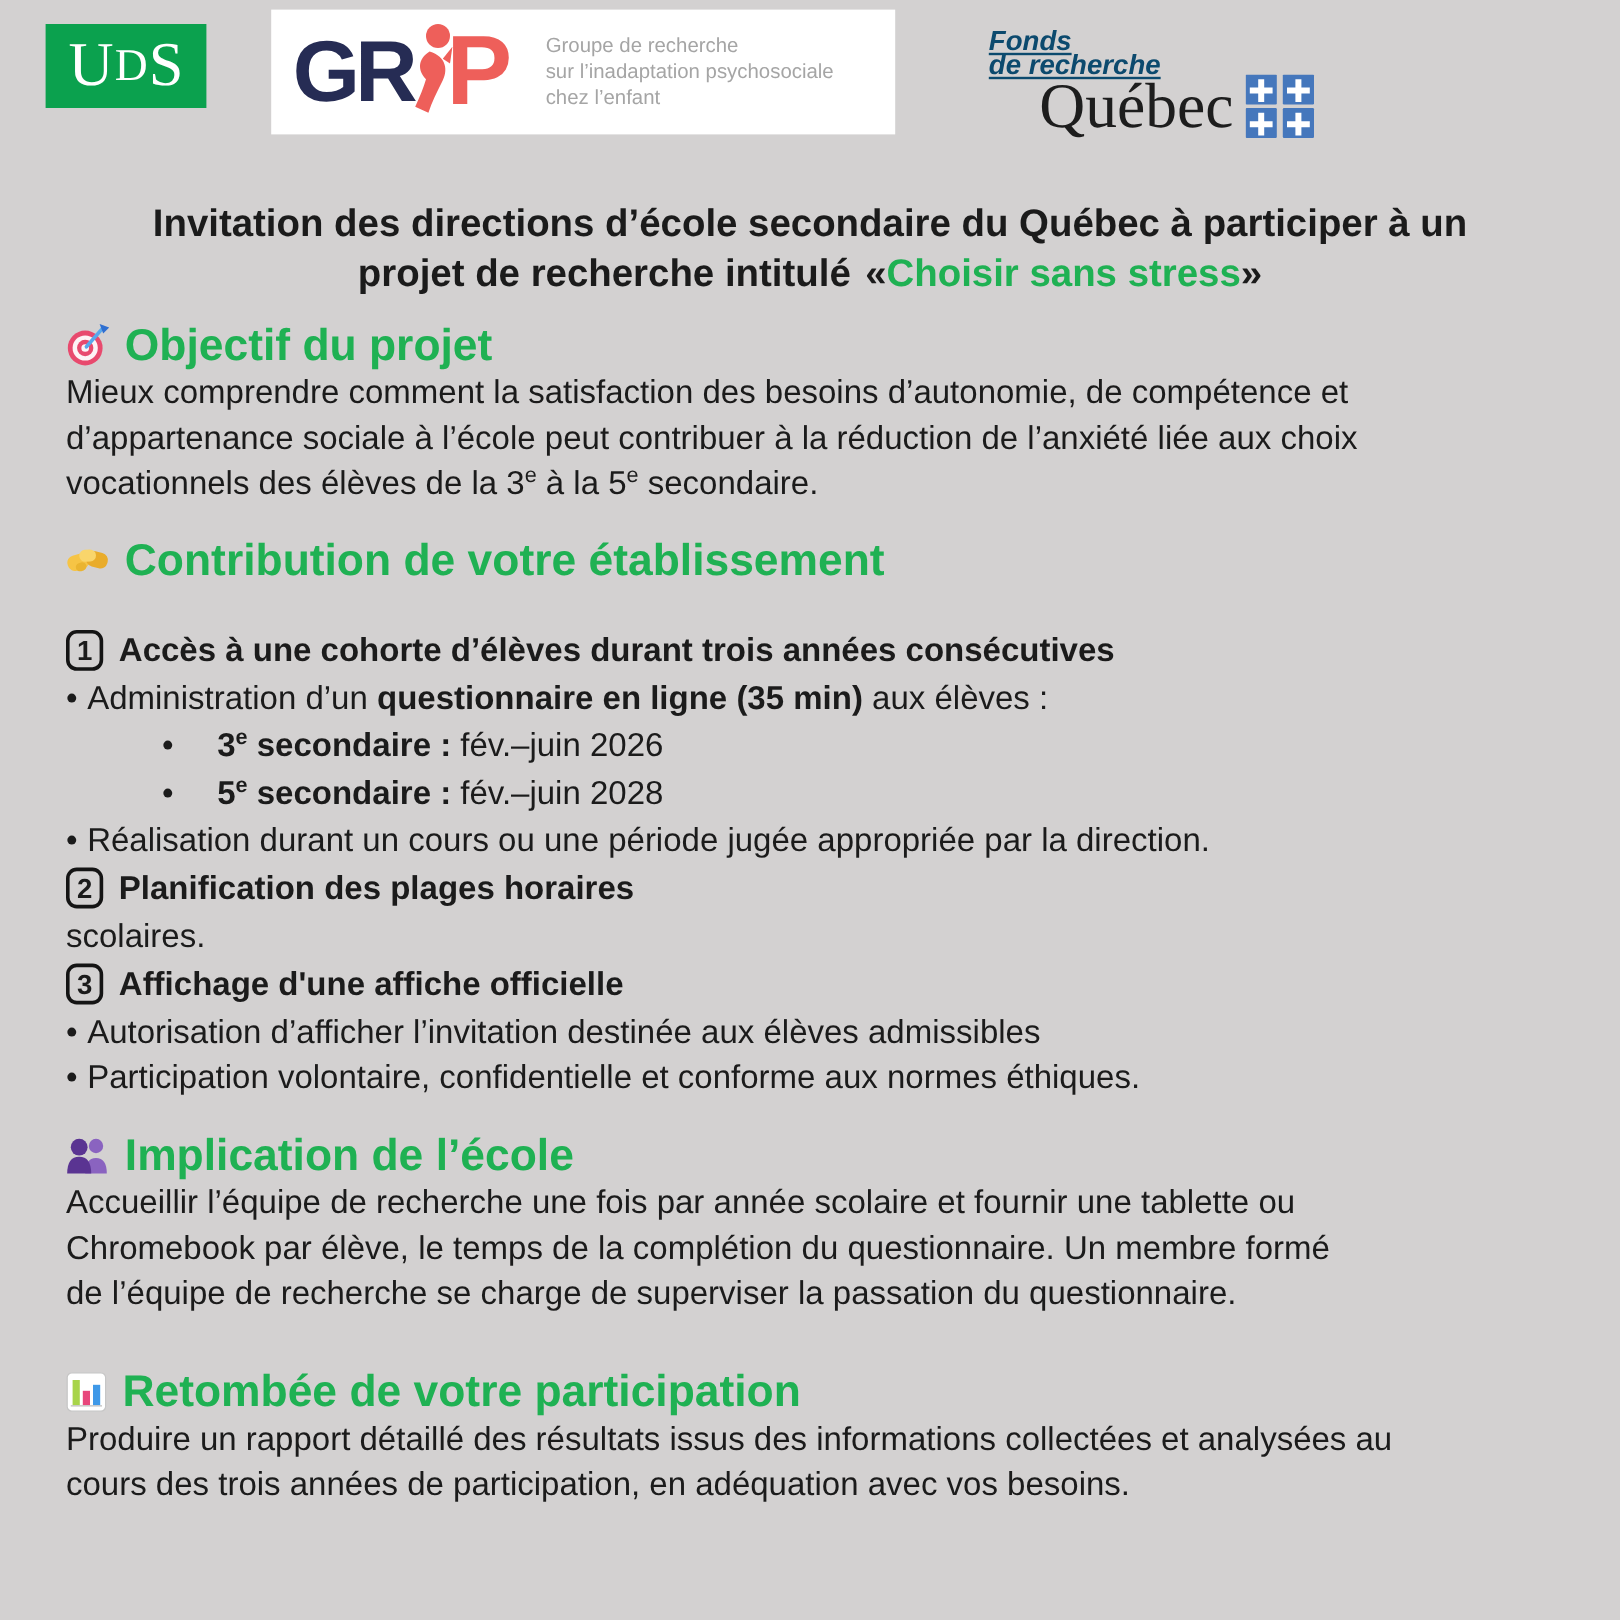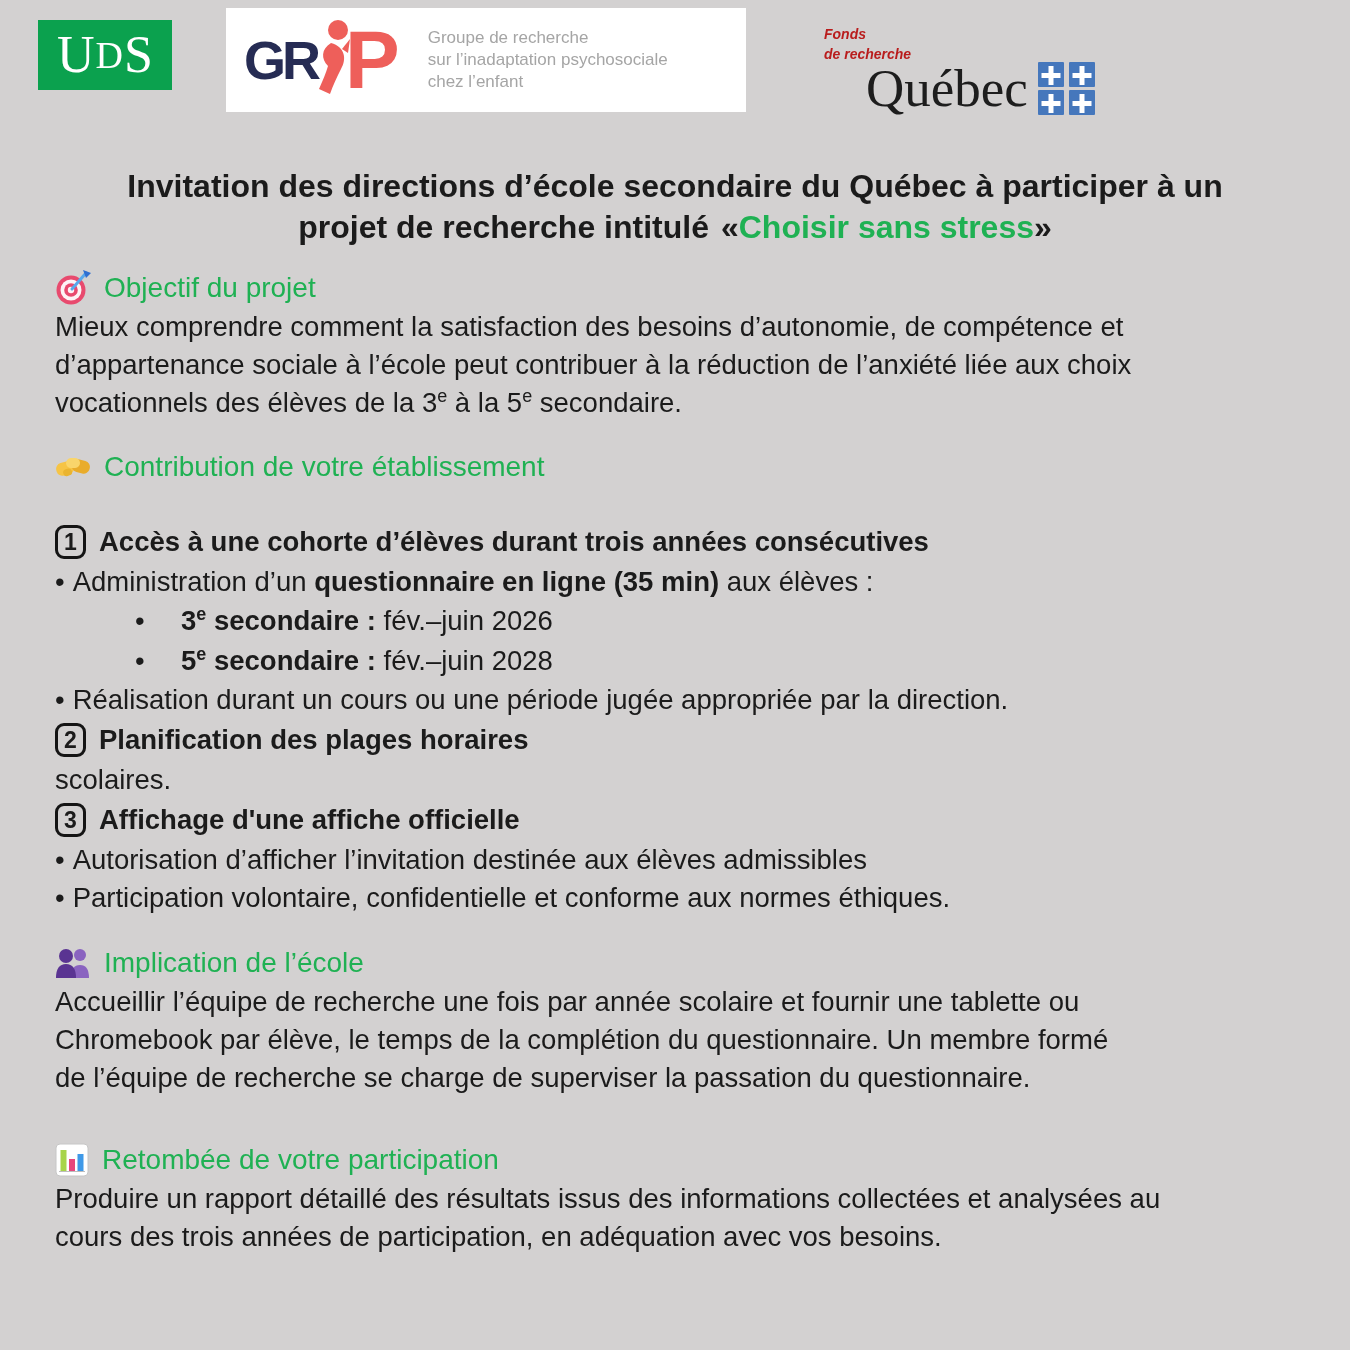--- a/index.html
+++ b/index.html
@@ -23,40 +23,40 @@
   .uds-box .mid { font-size: 38px; line-height: 1; padding: 0 1px; }
   .uds-name {
     font-family: "Liberation Serif", serif; font-size: 28px; line-height: 31px;
     color: #262626; margin: 8px 0 0 14px;
   }
   .grip-box {
     margin-left: 54px; width: 520px; height: 104px; background: #ffffff;
     display: flex; align-items: center; padding: 0 18px;
   }
   .grip-word { display: flex; align-items: center; }
-  .grip-gr { font-size: 54px; font-weight: bold; color: #262c54; letter-spacing: -4px; line-height: 1; }
+  .grip-gr { font-size: 72px; font-weight: bold; color: #262c54; letter-spacing: -4px; line-height: 1; }
   .grip-p  { font-size: 82px; font-weight: bold; color: #ee5f5a; letter-spacing: -2px; line-height: 1; margin-left: -4px; }
   .grip-tagline { margin-left: 30px; color: #a5a5a5; font-size: 17px; line-height: 22px; }
   .frq { margin-left: 78px; margin-top: 16px; }
-  .frq-fonds { font-size: 14px; font-weight: bold; font-style: italic; line-height: 20px; color: #b91c1c; }
+  .frq-fonds { font-size: 23px; font-weight: bold; font-style: italic; line-height: 20px; color: #0c4a6e; text-decoration: underline; }
   .frq-row { display: flex; align-items: center; margin-left: 42px; margin-top: -8px; }
   .frq-quebec { font-family: "Liberation Serif", serif; font-size: 53px; color: #1d1d1d; }
   .frq-squares { margin-left: 10px; margin-top: 6px; }
 
   
   .title { margin: 44px 0 0 0; text-align: center; font-size: 32px; font-weight: bold; line-height: 41px; }
   .title .tline { display: block; }
   .title .laquo { margin-left: 12px; }
   .title .hl { color: #1fb153; }
 
   
   .content { padding: 0 55px; }
   .sec-heading {
     display: flex; align-items: center; gap: 13px;
-    color: #1fb153; font-weight: normal; font-size: 28px; line-height: 40px;
+    color: #1fb153; font-weight: bold; font-size: 37px; line-height: 40px;
   }
   .sec-heading svg { flex: 0 0 auto; }
   .mt-objectif { margin-top: 20px; }
   .mt-contribution { margin-top: 25px; }
   .mt-implication { margin-top: 26px; }
   .mt-retombee { margin-top: 43px; }
 
   .line { margin: 0; font-size: 27.5px; line-height: 38px; white-space: nowrap; }
   .bullet { margin-right: 8px; }
   b, .b { font-weight: bold; }

